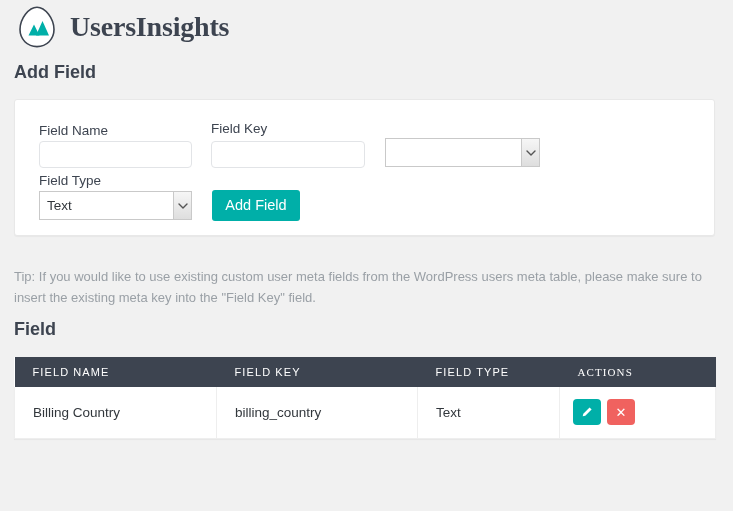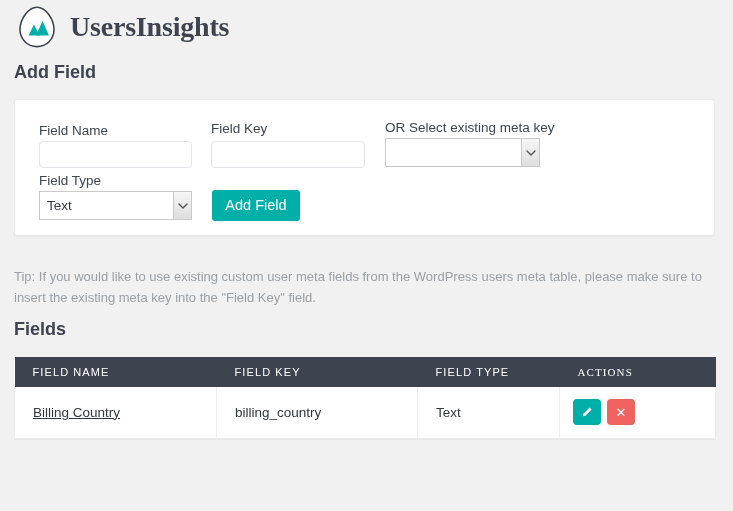--- a/index.html
+++ b/index.html
@@ -153,21 +153,21 @@
   table.fields-table tbody td {
     border: 1px solid #eeeeee;
     border-top: none;
     padding: 0 0 0 18px;
     height: 51px;
     font-size: 13.5px;
     color: #32373c;
     vertical-align: middle;
     background: #fff;
   }
-  table.fields-table tbody tr td:first-child { border-left: 1px solid #eeeeee; text-decoration: underline; }
+  table.fields-table tbody tr td:first-child { border-left: 1px solid #eeeeee; }
   table.fields-table tbody tr td:last-child  { border-right: 1px solid #eeeeee; }
 
   .col-name { width: 202px; }
   .col-key  { width: 201px; }
   .col-type { width: 142px; }
   .col-act  { width: 156px; font-family: Liberation Serif, serif; }
 
   .action-cell { padding-left: 13px !important; }
   .act-group { display: flex; align-items: center; gap: 6px; }
   .act-btn {
@@ -207,21 +207,20 @@
   <h2 id="add-field-title" class="section-title">Add Field</h2>
 
   <div class="card">
 
     <span class="field-label" style="left:24px; top:23px;">Field Name</span>
     <input class="txt-input" style="left: 24px; top: 41px; width: 153px;" type="text" value="">
 
     <span class="field-label" style="left:196px; top:21px;">Field Key</span>
     <input class="txt-input" style="left: 196px; top: 41px; width: 154px;" type="text" value="">
 
-    <span class="field-label" style="left:370px; top:20px;">OR Select existing meta key</span>
     <div class="native-select" style="left:370px; top:38px; width:155px;">
       <span class="sel-value"></span>
       <span class="sel-arrow">
         <svg width="10" height="8" viewBox="0 0 10 8" xmlns="http://www.w3.org/2000/svg">
           <path d="M1 2 L5 6 L9 2" fill="none" stroke="#555" stroke-width="1.4" stroke-linecap="round" stroke-linejoin="round"></path>
         </svg>
       </span>
     </div>
 
     <span class="field-label" style="left:24px; top:73px;">Field Type</span>
@@ -232,21 +231,21 @@
           <path d="M1 2 L5 6 L9 2" fill="none" stroke="#555" stroke-width="1.4" stroke-linecap="round" stroke-linejoin="round"></path>
         </svg>
       </span>
     </div>
 
     <button class="btn-primary" style="left:197px; top:90px; width:88px; height:31px;">Add Field</button>
   </div>
 
   <p class="tip">Tip: If you would like to use existing custom user meta fields from the WordPress users meta table, please make sure to insert the existing meta key into the "Field Key" field.</p>
 
-  <h2 id="fields-title" class="section-title">Fields</h2>
+  <h2 id="fields-title" class="section-title">Field</h2>
 
   <div class="tbl-wrap">
     <table class="fields-table">
       <thead>
         <tr>
           <th class="col-name">FIELD NAME</th>
           <th class="col-key">FIELD KEY</th>
           <th class="col-type">FIELD TYPE</th>
           <th class="col-act">ACTIONS</th>
         </tr>

